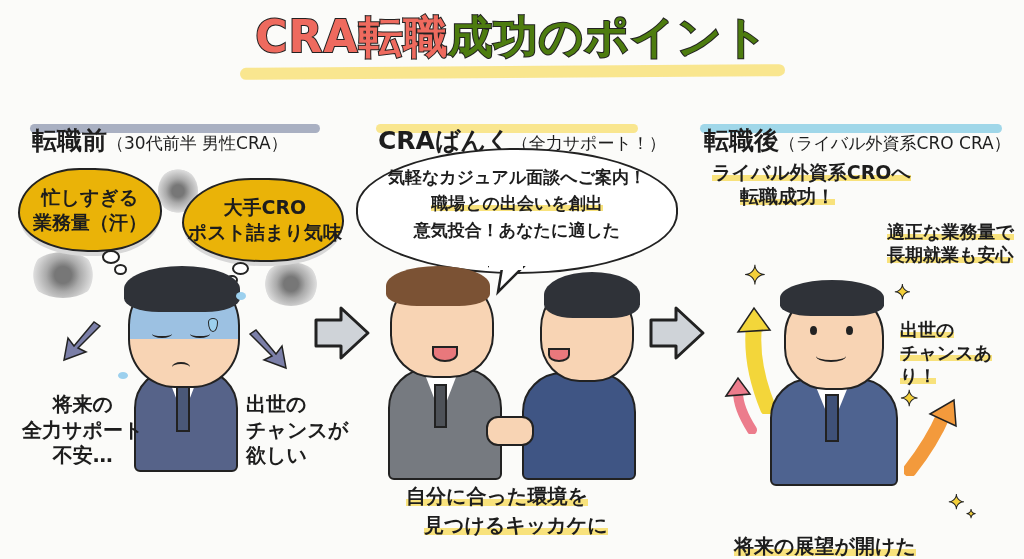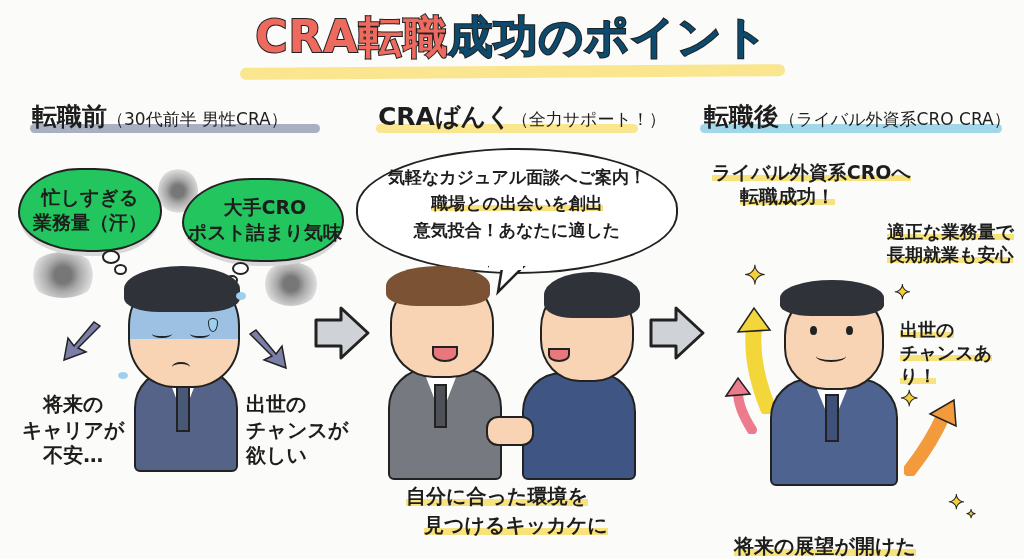--- a/index.html
+++ b/index.html
@@ -2,28 +2,28 @@
 <html><head>
 <meta charset="utf-8">
 <style>
   html, body { margin:0; padding:0; }
   body { width:1024px; height:559px; background:#fbfbf9; position:relative; overflow:hidden;
          font-family:"DejaVu Sans","Liberation Sans",sans-serif; color:#1d1d1d; }
   .abs { position:absolute; }
   
   #title { left:0; top:8px; width:1024px; text-align:center; font-weight:bold; font-size:44px; letter-spacing:1px; }
   #title .t1 { color:#ee6a5e; -webkit-text-stroke:2px #222; paint-order:stroke fill; }
-  #title .t2 { color:#0c4a6e; -webkit-text-stroke:2px #222; paint-order:stroke fill; }
+  #title .t2 { color:#4d7c0f; -webkit-text-stroke:2px #222; paint-order:stroke fill; }
   #title-underline { left:240px; top:66px; width:545px; height:12px; background:#f8e27c; border-radius:8px; opacity:.85; transform:rotate(-0.4deg); }
   
-  .sec-head { font-size:25px; font-weight:bold; white-space:nowrap; }
+  .sec-head { font-size:25px; font-weight:bold; white-space:nowrap;margin-top:24px; }
   .sec-head .sub { font-size:17px; font-weight:normal; }
   .hl-bar { height:9px; border-radius:6px; opacity:.85; }
   
-  .cloud { background:#22c55e; border:2.5px solid #222; border-radius:44% 48% 46% 50% / 55% 52% 50% 48%;
+  .cloud { background:#eab308; border:2.5px solid #222; border-radius:44% 48% 46% 50% / 55% 52% 50% 48%;
            box-shadow:0 6px 0 -2px #d8d8d8; display:flex; align-items:center; justify-content:center;
            text-align:center; font-size:19px; line-height:1.3; font-weight:bold; }
   .puff { background:#fff; border:2px solid #222; border-radius:50%; }
   .scribble { border-radius:50%; background:radial-gradient(circle,#777 0 20%,#aaa 40%,#ddd 70%,transparent 72%); }
   
   .head { border-radius:46% 46% 42% 42%; background:#f8d4b4; border:2.5px solid #222; }
   .hair { border-radius:50% 50% 30% 30%; }
   .body { border:2.5px solid #222; border-radius:40px 40px 6px 6px; }
   .shirt { background:#fff; border:2px solid #222; }
   .tie { border:2px solid #222; }
@@ -81,21 +81,21 @@
 <svg class="abs" style="left:58px;top:318px;" width="46" height="46">
   <path d="M40 4 L14 30 L24 30 L4 42 L8 20 L14 28" fill="none"></path>
   <polygon points="42,8 20,30 28,34 6,42 10,20 16,28 36,4" fill="#7b7fa8" stroke="#222" stroke-width="1.5"></polygon>
 </svg>
 <svg class="abs" style="left:246px;top:326px;" width="46" height="46">
   <polygon points="4,8 26,30 18,34 40,42 36,20 30,28 10,4" fill="#7b7fa8" stroke="#222" stroke-width="1.5"></polygon>
 </svg>
 
 <div class="abs text-bold" style="left:22px;top:392px;font-size:20px;text-align:center;">
   <div>将来の</div>
-  <div>キャリアが</div>
+  <div>全力サポート</div>
   <div>不安…</div>
 </div>
 <div class="abs text-bold" style="left:246px;top:392px;font-size:20px;">
   <div>出世の</div>
   <div>チャンスが</div>
   <div>欲しい</div>
 </div>
 
 <svg class="abs" style="left:313px;top:305px;" width="58" height="56">
   <polygon points="3,15 28,15 28,3 55,28 28,53 28,41 3,41" fill="#cfd3d8" stroke="#222" stroke-width="3" stroke-linejoin="round"></polygon>

